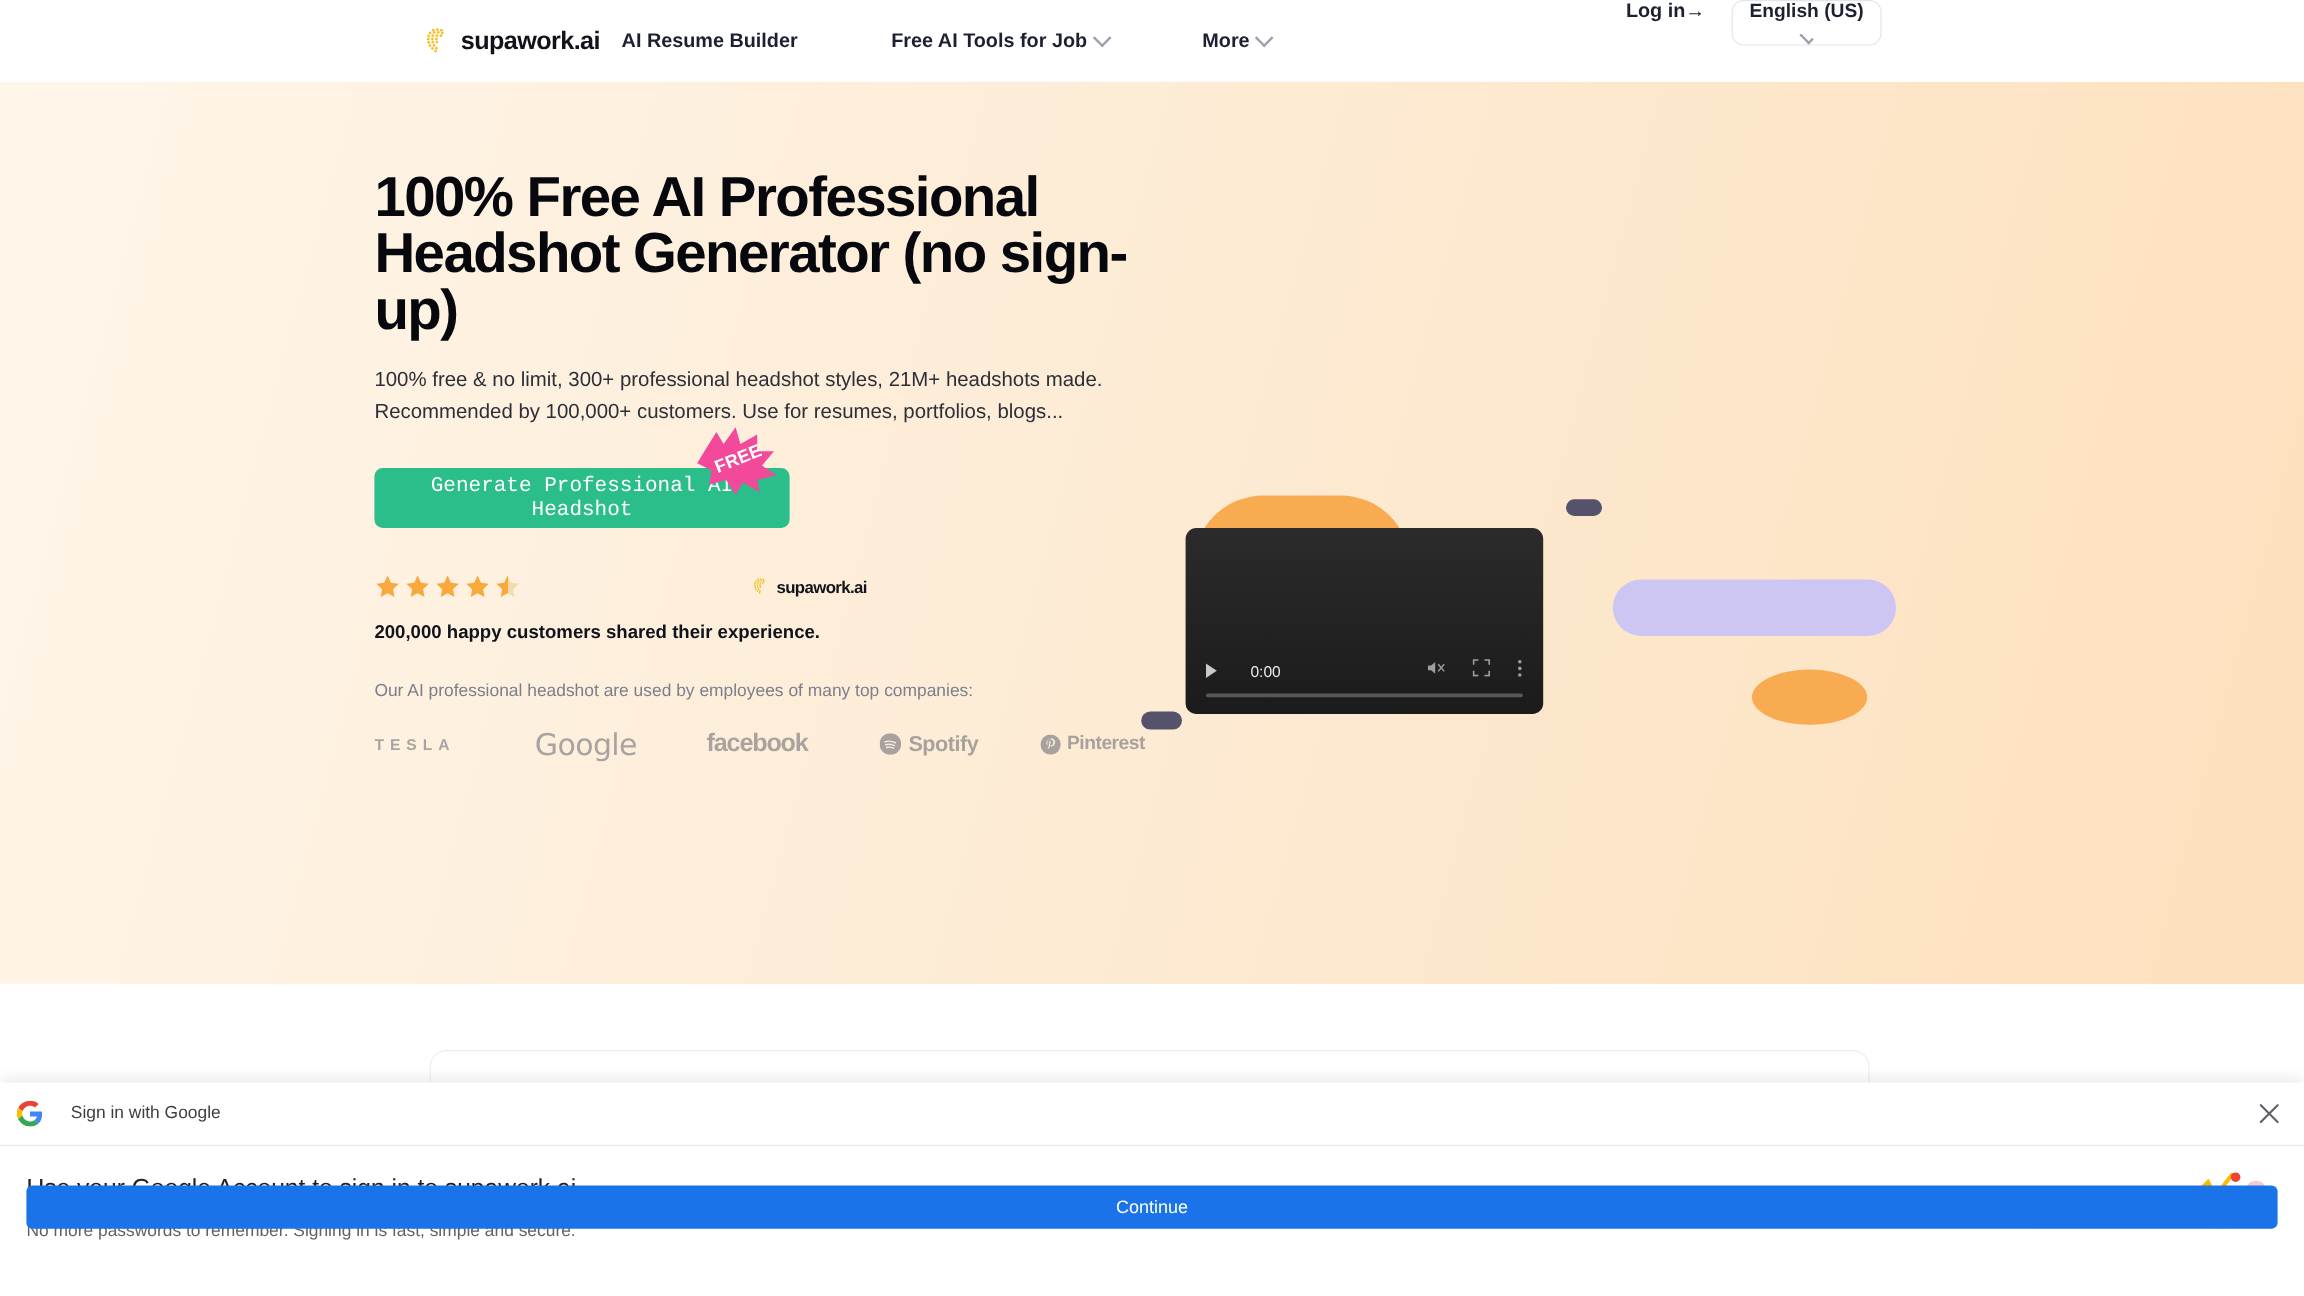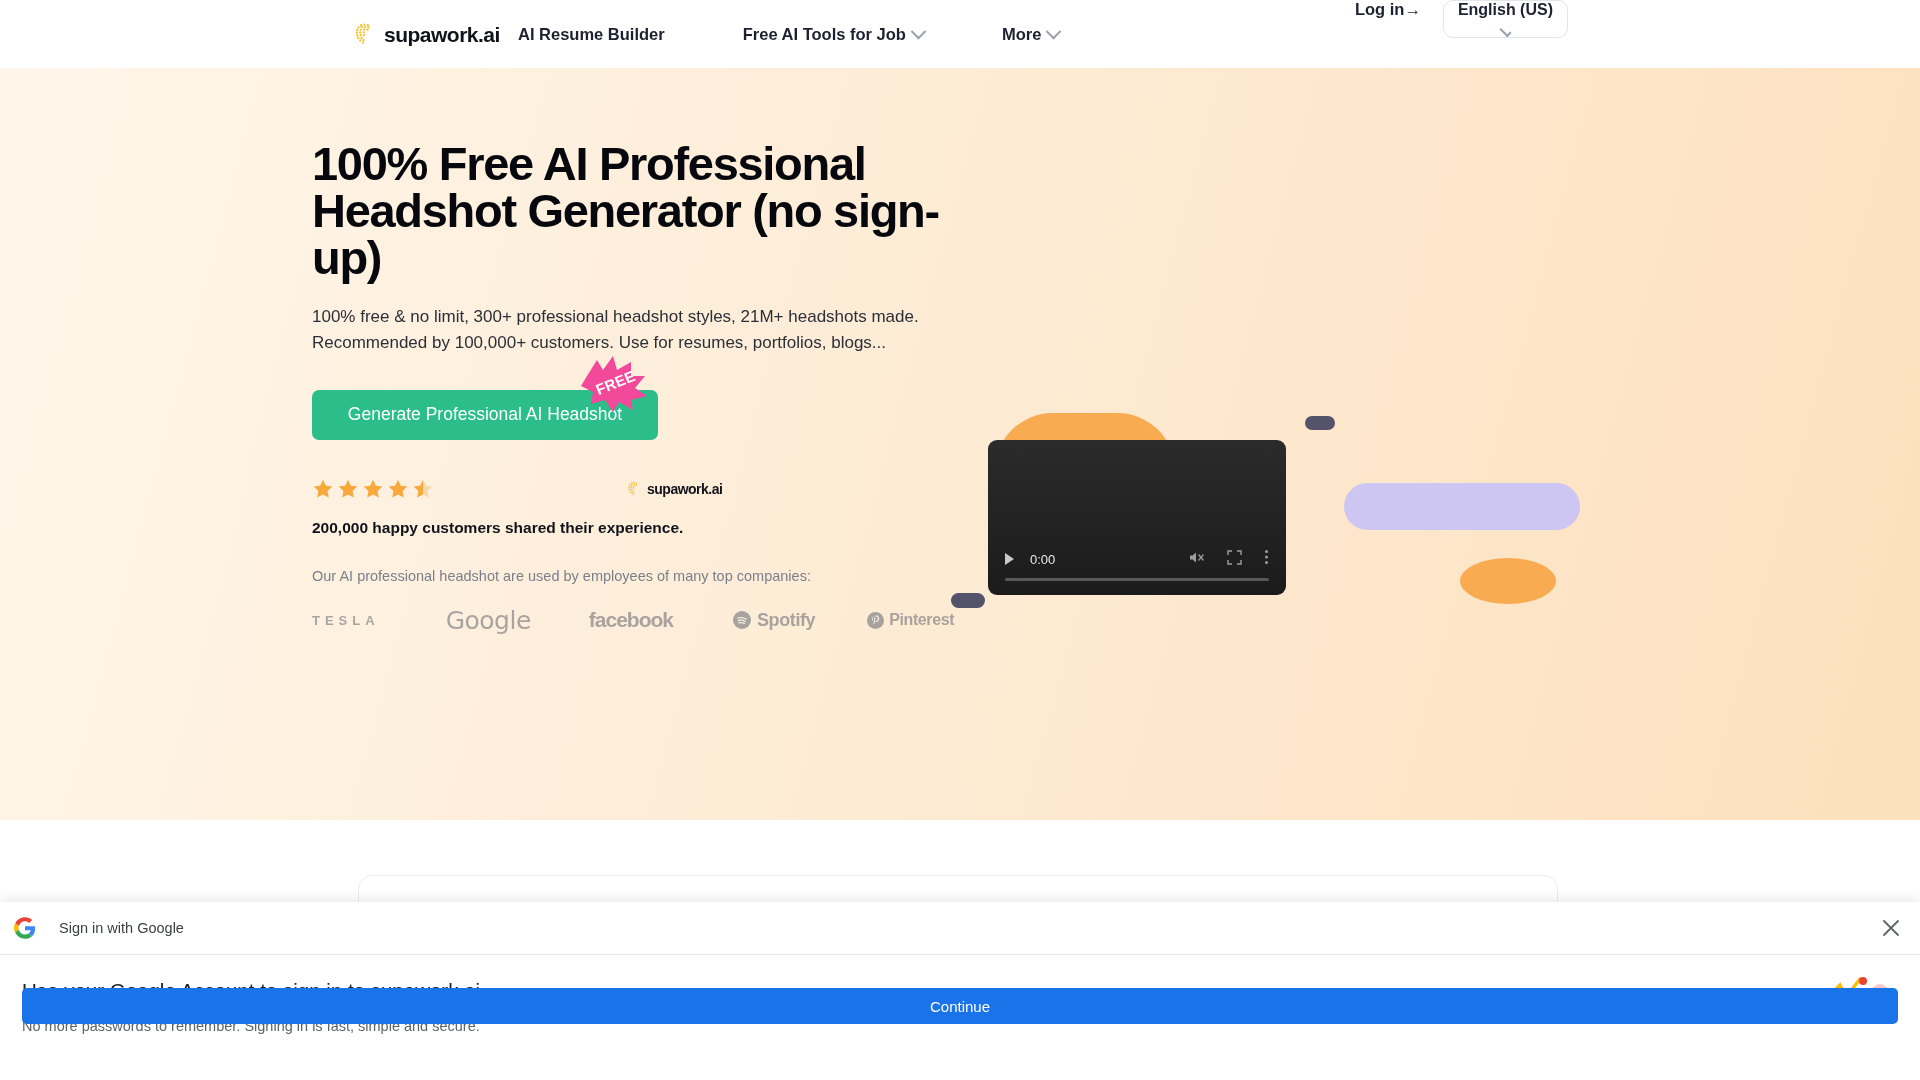--- a/index.html
+++ b/index.html
@@ -89,21 +89,21 @@
   .hero-sub {
     margin-top: 23px;
     font-size: 17px; line-height: 1.52; color: #2c2f38;
     width: 608px;
   }
   .cta-wrap { position: relative; margin-top: 34px; width: 346px; }
   .cta-btn {
     display: block; width: 346px; height: 50px;
     background: #2bbd8a; color: #ffffff;
     border: none; border-radius: 7px;
-    font-size: 17.5px; font-family: Liberation Sans, sans-serif;
+    font-size: 17.5px; font-family: Liberation Mono, monospace;
     cursor: pointer;
   }
   .free-badge {
     position: absolute; left: 265px; top: -40px;
     width: 74px; height: 62px;
   }
   .free-badge .txt {
     position: absolute; left: 18px; top: 24px;
     color: #ffffff; font-size: 15px; font-weight: 700;
     transform: rotate(-22deg);
@@ -171,21 +171,21 @@
     border-radius: 9px; overflow: hidden;
   }
   .video-controls {
     position: absolute; left: 0; bottom: 22px;
     width: 100%; height: 28px;
     display: flex; align-items: center; padding: 0 17px;
     color: #dcdcdc;
   }
   .vc-play { width: 0; height: 0; border-left: 9px solid #c9c9c9;
              border-top: 6px solid transparent; border-bottom: 6px solid transparent; }
-  .vc-time { margin-left: 16px; font-size: 13px; color: #eaeaea; }
+  .vc-time { margin-left: 28px; font-size: 13px; color: #eaeaea; }
   .vc-spacer { flex: 1; }
   .vc-icon { margin-left: 22px; opacity: .72; }
   .video-progress {
     position: absolute; left: 17px; bottom: 14px;
     width: 264px; height: 3px; background: #585858; border-radius: 2px;
   }
 
   
   .section-below {
     position: absolute; top: 820px; left: 0;

